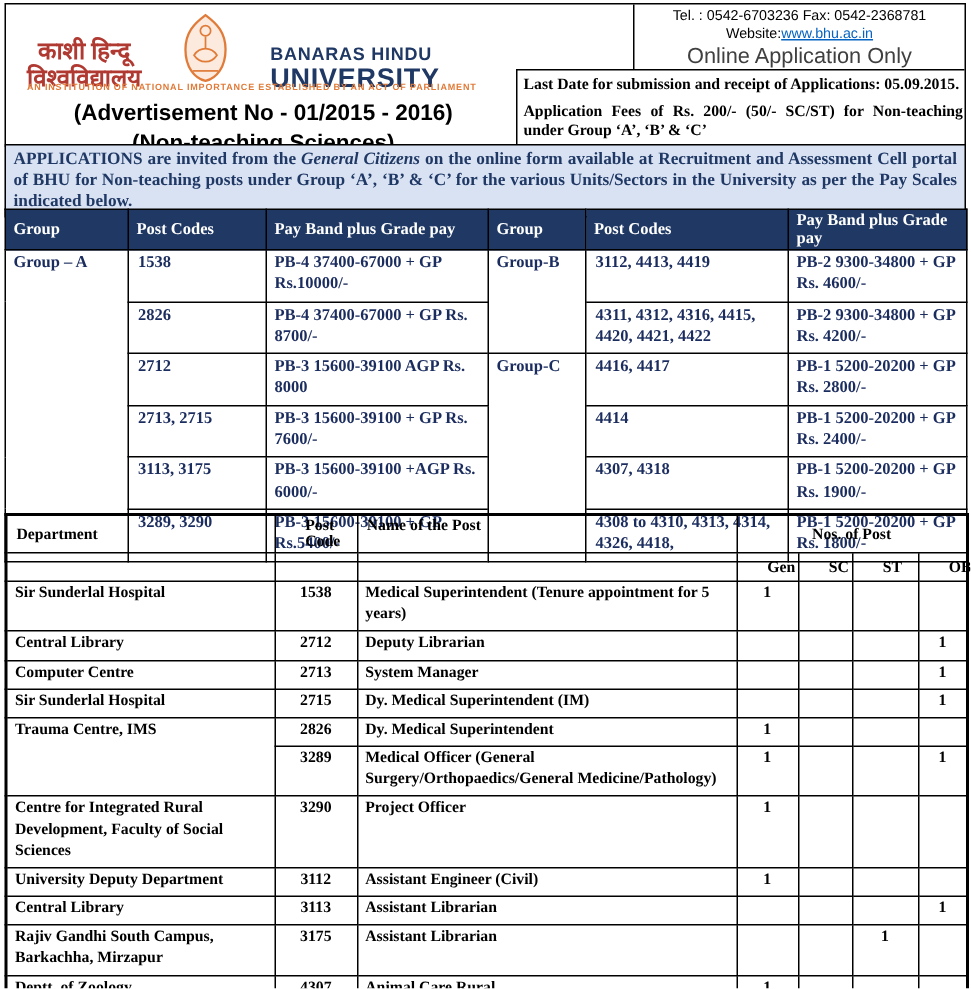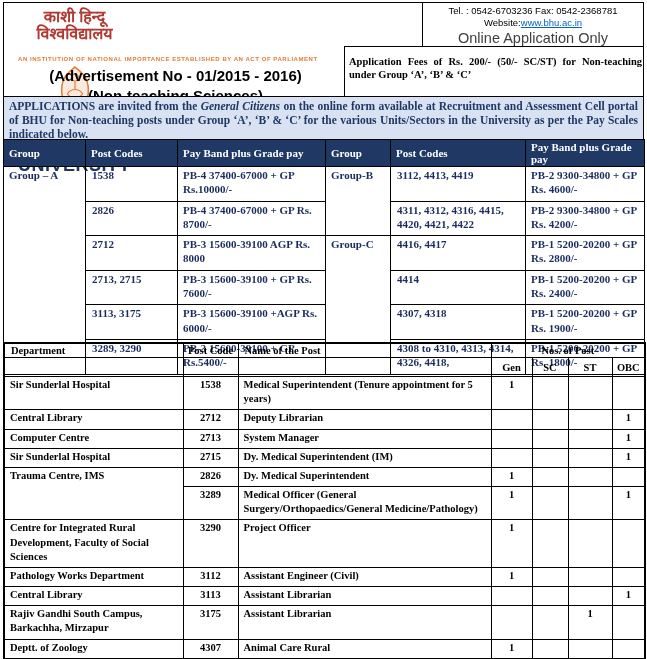--- a/index.html
+++ b/index.html
@@ -2,21 +2,21 @@
 <html><head>
 <meta charset="utf-8">
 <style>
   html,body{margin:0;padding:0;background:#fff;}
   .page{
     position:relative;width:647px;height:659px;overflow:hidden;
     background:#fff;font-family:"Liberation Serif",serif;font-weight:bold;color:#000;
   }
   
   .header-box{position:absolute;left:3px;top:2px;width:639px;height:94px;border:1px solid #000;background:#fff;}
-  .logo-row{position:absolute;left:14px;top:5px;display:flex;align-items:center;gap:22px;flex-direction:column;}
+  .logo-row{position:absolute;left:14px;top:5px;display:flex;align-items:flex-end;gap:22px;}
   .hindi{color:#B03931;font-size:16px;line-height:1.08;text-align:center;font-weight:bold;}
   .hindi div{white-space:nowrap;}
   .bhu-name{color:#1F3864;font-family:"Liberation Sans",sans-serif;font-weight:bold;margin-top:3px;}
   .bhu-name .l1{font-size:12px;letter-spacing:.5px;}
   .bhu-name .l2{font-size:18px;letter-spacing:.5px;line-height:1;}
   .tagline{position:absolute;left:14px;top:53px;color:#E07B39;font-family:"Liberation Sans",sans-serif;
     font-size:6px;font-weight:bold;letter-spacing:.55px;white-space:nowrap;}
   .adv{position:absolute;left:0;top:63px;width:343px;text-align:center;color:#000;
     font-family:"Liberation Sans",sans-serif;font-weight:bold;font-size:15px;line-height:1.3;}
   .div-v-top{position:absolute;left:418px;top:0;height:43px;border-left:1px solid #000;}
@@ -34,21 +34,21 @@
   .intro{position:absolute;left:3px;top:96px;width:629px;border:1px solid #000;background:#D9E2F3;
     color:#1F3864;font-size:11.5px;line-height:1.22;padding:2px 5px 3px 5px;text-align:justify;}
   .intro .em{font-style:italic;}
   
   table{border-collapse:collapse;table-layout:fixed;}
   .pay-table{position:absolute;left:3px;top:139px;width:641px;font-size:11px;color:#1B2C5E;}
   .pay-table thead th{background:#1F3864;color:#fff;text-align:left;font-size:11px;
     padding:1px 5px;border:1px solid #000;font-weight:bold;}
   .pay-table td{border:1px solid #000;vertical-align:top;padding:1px 5px 4px 5px;line-height:1.3;}
   .post-table{position:absolute;left:3px;top:342px;width:641px;font-size:10.5px;color:#000;border:2px solid #000;}
-  .post-table th{border:1px solid #000;padding:1px 4px;font-size:10.5px;font-weight:bold;vertical-align:middle;}
+  .post-table th{border:1px solid #000;padding:1px 20px;font-size:10.5px;font-weight:bold;vertical-align:middle;}
   .post-table td{border:1px solid #000;vertical-align:top;padding:1px 5px 3px 5px;line-height:1.35;}
   .post-table th.h-dept{text-align:left;padding-left:6px;}
   .post-table th.h-name{text-align:left;vertical-align:top;padding-left:6px;}
   .post-table th.h-sub{height:16px;}
   .post-table td.code,.post-table td.num{text-align:center;padding-left:2px;padding-right:2px;}
   .post-table td.postname{overflow-wrap:break-word;}
   .pay-table td.codes{padding-left:6px;}
 </style>
 </head>
 <body>
@@ -86,20 +86,21 @@
     <div class="div-v-bot"></div>
 
     <div class="right-top">
       <div class="tel-line">Tel. : 0542-6703236   Fax: 0542-2368781</div>
       <div class="web-line">
         <span>Website:</span><a class="web-link">www.bhu.ac.in</a>
       </div>
       <div class="online">Online Application Only</div>
     </div>
     <div class="right-bottom">
+      <div class="last-date">Last Date for submission and receipt of Applications: 05.09.2015.</div>
       <div class="fees">Application Fees of Rs. 200/- (50/- SC/ST)  for  Non-teaching under Group ‘A’, ‘B’ &amp;  ‘C’</div>
     </div>
   </div>
 
   <div class="intro">
     <span>APPLICATIONS are invited from the </span><span class="em">General Citizens</span><span> on the online form available at Recruitment and Assessment Cell portal of BHU for Non-teaching posts under Group ‘A’,  ‘B’ &amp; ‘C’ for the various Units/Sectors in the University as per the Pay Scales indicated below.</span>
   </div>
 
   <table class="pay-table">
     <colgroup>
@@ -247,21 +248,21 @@
         <tr>
           <td class="dept">Centre for Integrated Rural Development, Faculty of Social Sciences</td>
           <td class="code">3290</td>
           <td class="postname">Project Officer</td>
           <td class="num">1</td>
           <td class="num"></td>
           <td class="num"></td>
           <td class="num"></td>
         </tr>
         <tr>
-          <td class="dept">Pathology Works Department</td>
+          <td class="dept">University Deputy Department</td>
           <td class="code">3112</td>
           <td class="postname">Assistant Engineer (Civil)</td>
           <td class="num">1</td>
           <td class="num"></td>
           <td class="num"></td>
           <td class="num"></td>
         </tr>
         <tr>
           <td class="dept">Central Library</td>
           <td class="code">3113</td>

